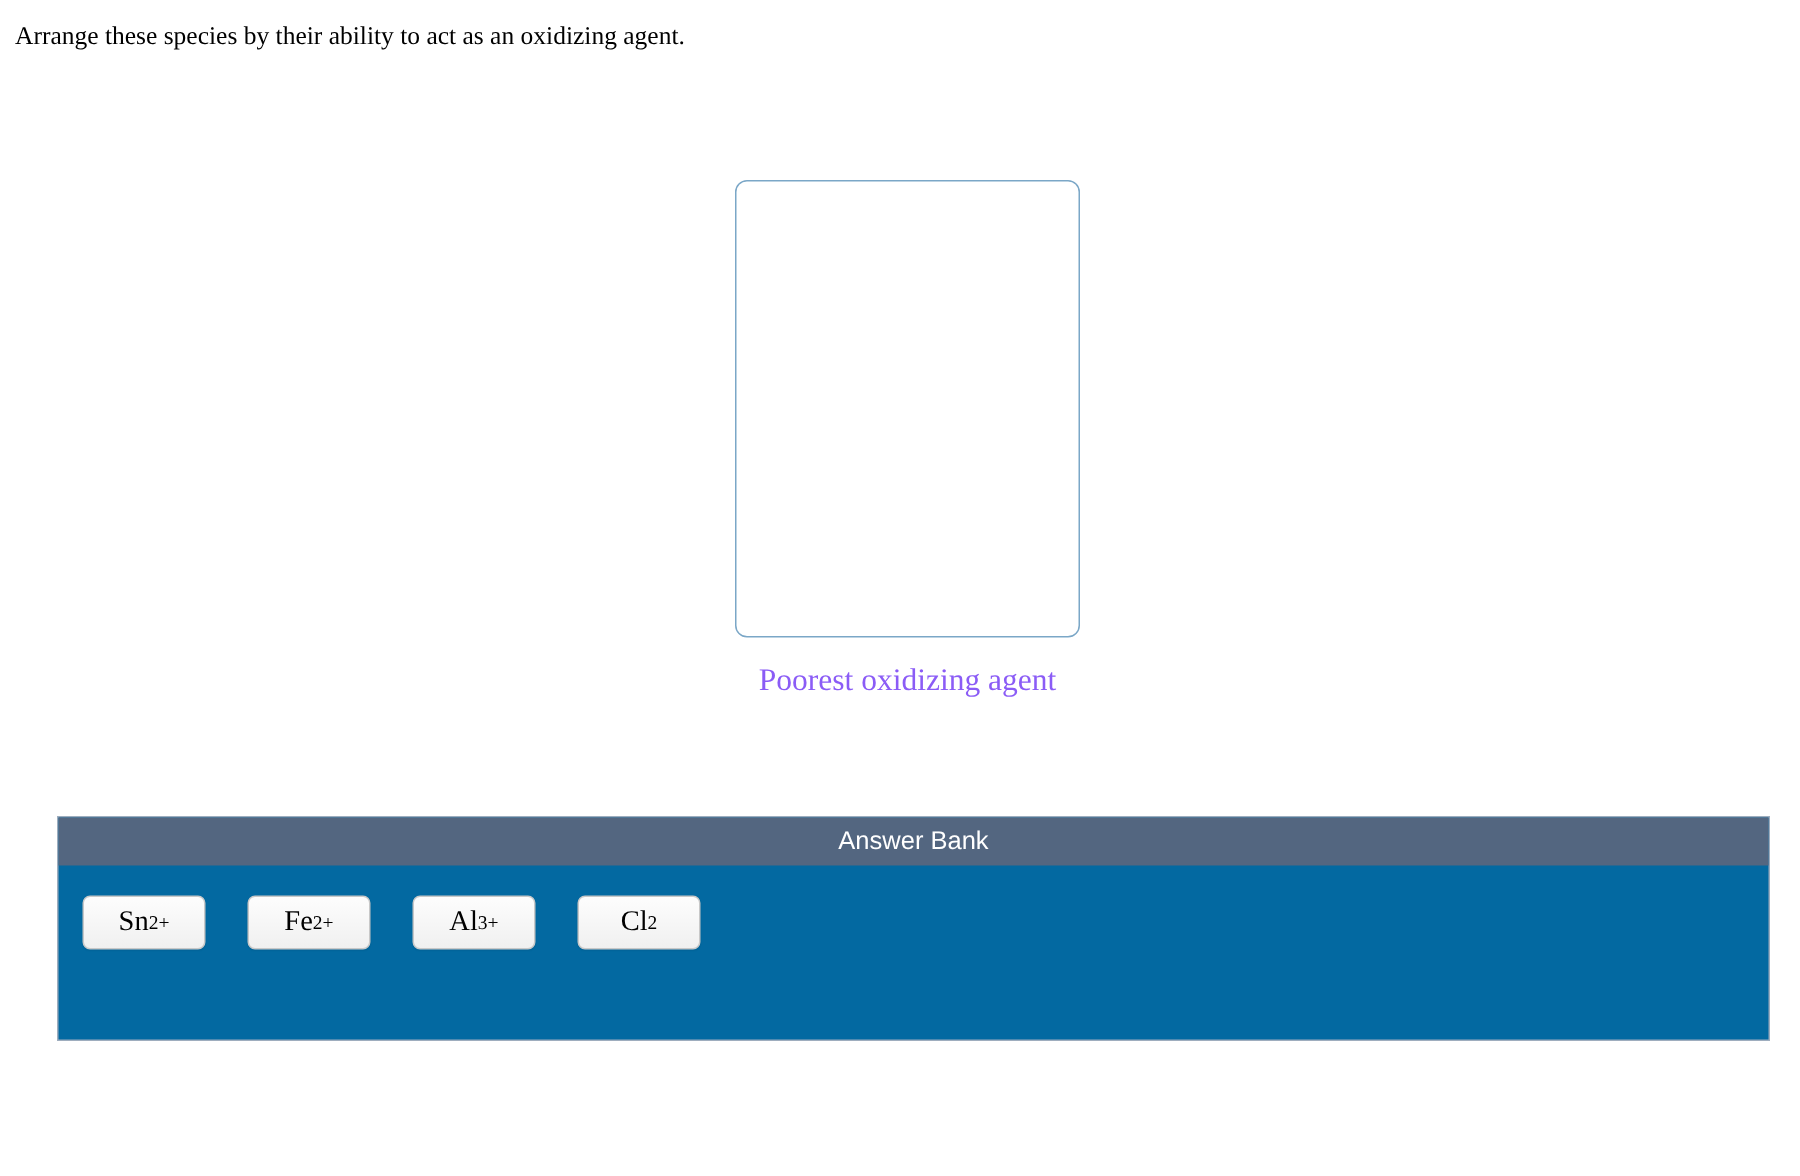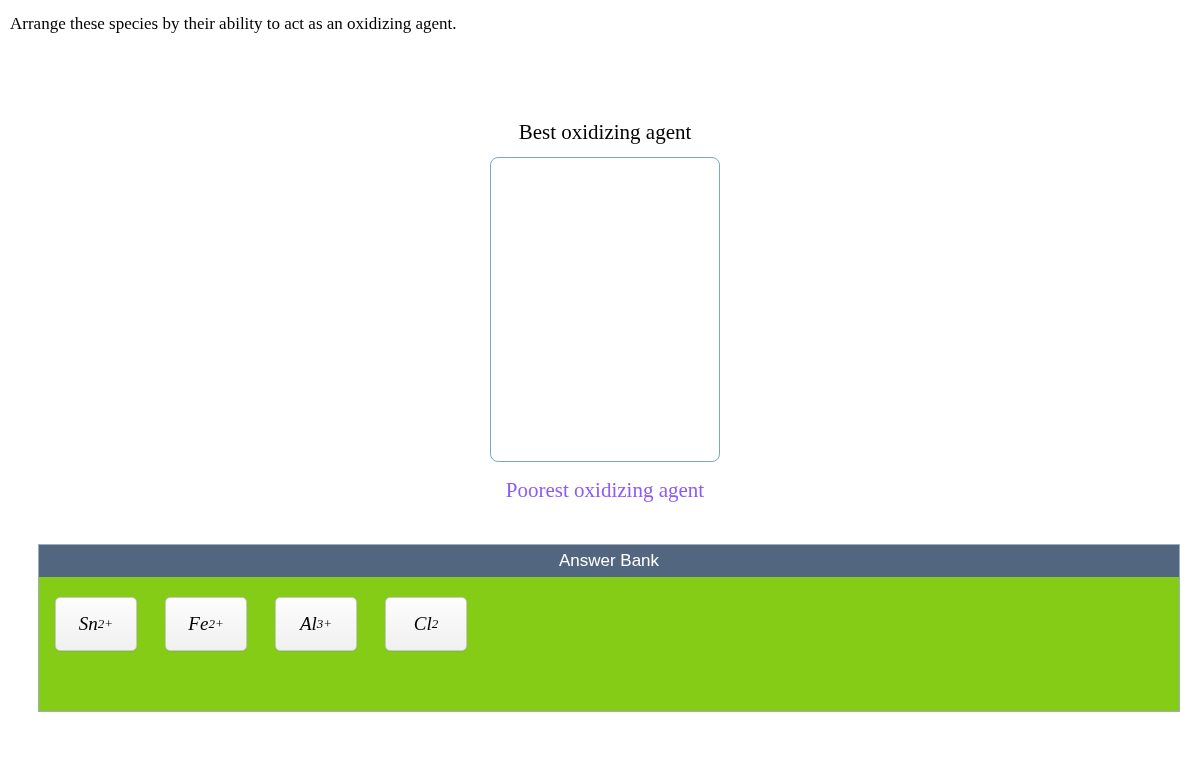--- a/index.html
+++ b/index.html
@@ -44,71 +44,69 @@
       font-size: 21px;
       color: #8b5cf6;
       margin-top: 16px;
     }
     .answer-bank-container {
       position: absolute;
       left: 38px;
       top: 544px;
       width: 1142px;
       border: 1.5px solid #9eadbe;
-      background: #84cc16;
+      background: #0369a1;
     }
     .answer-bank-header {
       background: #536680;
       color: #ffffff;
       font-family: -apple-system, BlinkMacSystemFont, 'Segoe UI', Arial, sans-serif;
       font-size: 17px;
       text-align: center;
       padding: 6px 0;
       font-weight: 400;
     }
     .answer-bank-body {
       padding: 20px 16px 60px 16px;
       display: flex;
       gap: 28px;
     }
     .species-tile {
       min-width: 82px;
-      height: 54px;
+      height: 36px;
       background: linear-gradient(to bottom, #fdfdfd, #f0f0f0);
       border: 1px solid #c8c8c8;
       border-radius: 5px;
       display: flex;
       align-items: center;
       justify-content: center;
       font-size: 19px;
       color: #000;
       cursor: grab;
       padding: 0 10px;
       box-shadow: 0 1px 1px rgba(0,0,0,0.05);
       font-family: Georgia, 'Times New Roman', serif;
-      font-style: italic;
     }
     .species-tile sup {
       font-size: 13px;
       vertical-align: super;
       line-height: 0;
     }
     .species-tile sub {
       font-size: 13px;
       vertical-align: sub;
       line-height: 0;
     }
   </style>
 </head>
 <body>
 
 <div class="question-text">Arrange these species by their ability to act as an oxidizing agent.</div>
 
 <div class="ranking-area">
-  <div class="label-top">Best oxidizing agent</div>
   <div class="drop-zone"></div>
   <div class="label-bottom">Poorest oxidizing agent</div>
 </div>
 
 <div class="answer-bank-container">
   <div class="answer-bank-header">Answer Bank</div>
   <div class="answer-bank-body">
     <div class="species-tile">
       <span>Sn</span>
         <sup>2+</sup>

